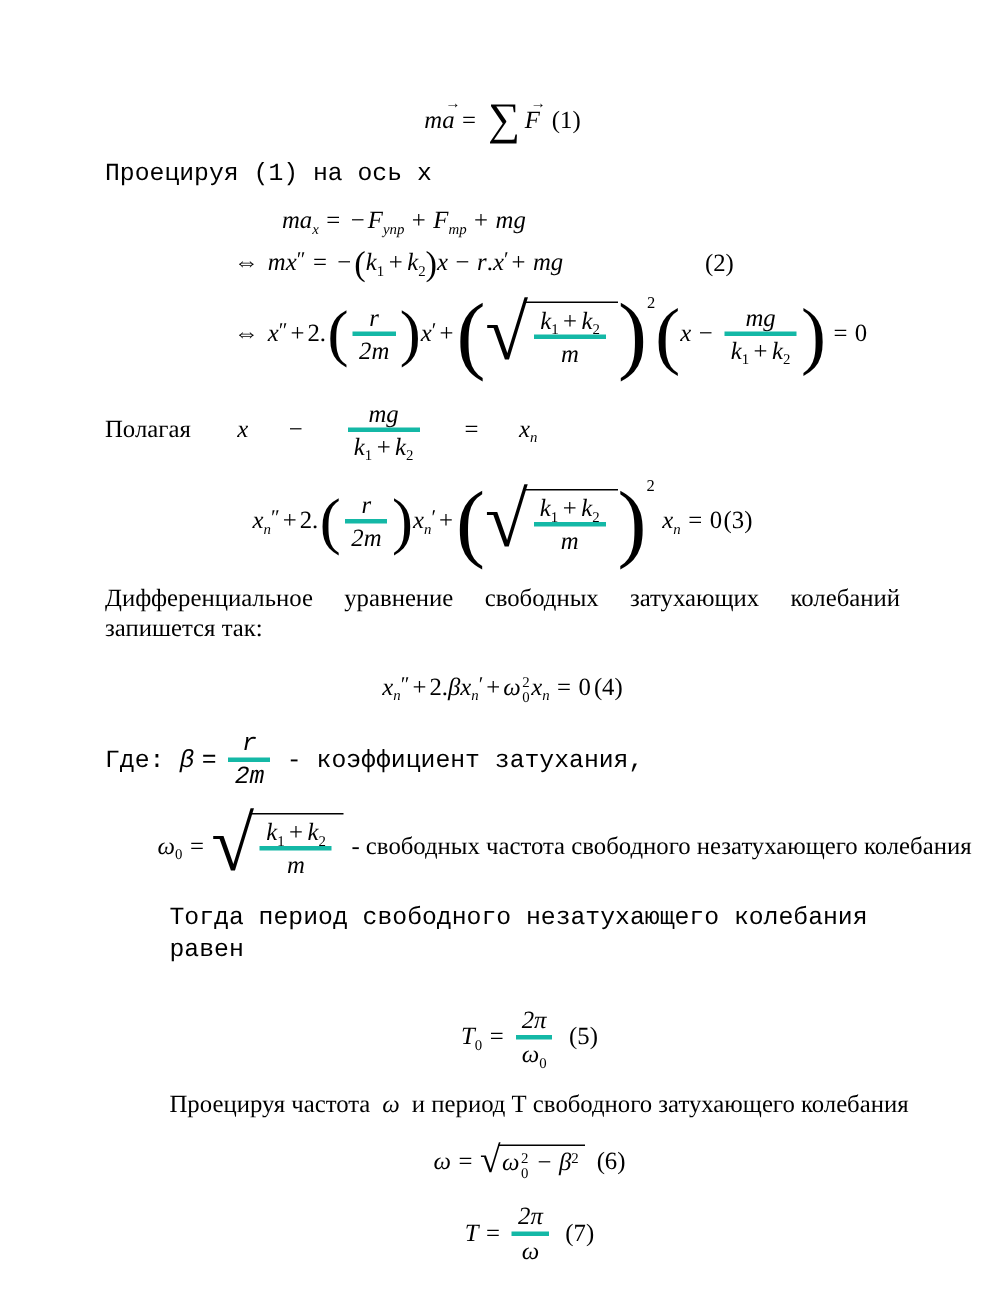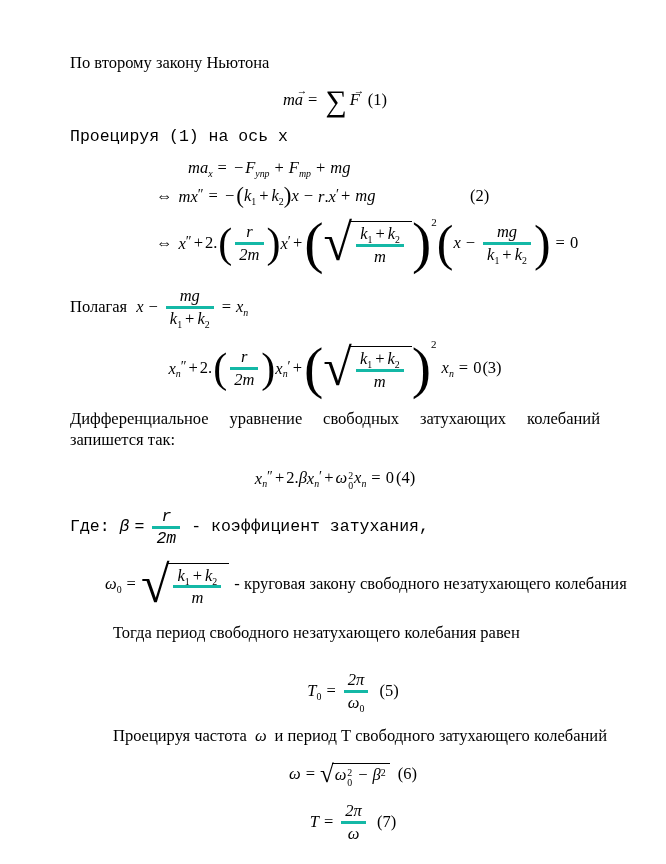--- a/index.html
+++ b/index.html
@@ -47,21 +47,20 @@
   .sq-body{border-top:1.4px solid #000;padding:3px 5px 0 3px;display:inline-flex;align-items:center;}
   .enum{margin-left:8px;}
   .abs-num{position:absolute;left:314px;top:50%;transform:translateY(-50%);}
   .t{white-space:pre;}
 </style>
 </head>
 <body>
 
 <div class="page">
 
-  <p class="para">По второму закону Ньютона</p>
 
   <div class="eq center" style="margin-top:9px;height:36px;">
     <span class="vec"><span class="v">ma</span><span class="arr">→</span></span>
     <span class="op">=</span>
     <span class="sum">∑</span>
     <span class="vec"><span class="v">F</span><span class="arr">→</span></span>
     <span class="enum">(1)</span>
   </div>
 
   <p class="para" style="margin-top:8px;font-family:Liberation Mono, monospace;">Проецируя (1) на ось х</p>
@@ -125,21 +124,21 @@
     <span class="op">−</span>
     <span class="frac">
         <span class="fr-n v">mg</span>
         <span class="fr-d"><span class="v">k</span><sub>1</sub><span class="opn">+</span><span class="v">k</span><sub>2</sub></span>
       </span>
     <span class="paren p-md">)</span>
     <span class="op">=</span>
     <span>0</span>
   </div>
 
-  <div class="eq" style="margin-top:10px;height:50px;">
+  <div class="eq" style="margin-top:10px;height:50px;gap:22px;">
     <span class="t">Полагая</span>
     <span class="v" style="margin-left:9px;">x</span>
     <span class="op">−</span>
     <span class="frac">
         <span class="fr-n v">mg</span>
         <span class="fr-d"><span class="v">k</span><sub>1</sub><span class="opn">+</span><span class="v">k</span><sub>2</sub></span>
       </span>
     <span class="op">=</span>
     <span class="vg"><span class="v">x</span><sub class="v">n</sub></span>
   </div>
@@ -210,39 +209,39 @@
     <span class="op">=</span>
     <span class="sqrt sqrt-lg">
       <span class="rad">√</span>
       <span class="sq-body">
           <span class="frac">
             <span class="fr-n"><span class="v">k</span><sub>1</sub><span class="opn">+</span><span class="v">k</span><sub>2</sub></span>
             <span class="fr-d v">m</span>
           </span>
         </span>
     </span>
-    <span class="t" style="margin-left:5px;">- круговая закону свободного незатухающего колебания</span>
-  </div>
-
-  <p class="para ind" style="margin-top:10px;">Тогда период свободного незатухающего колебания равен</p>
+    <span class="t" style="margin-left:5px;">- свободных частота свободного незатухающего колебания</span>
+  </div>
+
+  <p class="para ind" style="margin-top:10px;font-family:Liberation Mono, monospace;">Тогда период свободного незатухающего колебания равен</p>
 
   <div class="eq center" style="margin-top:24px;height:48px;margin-left:36px;">
     <span class="vg"><span class="v">T</span><sub>0</sub></span>
     <span class="op">=</span>
     <span class="frac">
         <span class="fr-n v">2π</span>
         <span class="fr-d"><span class="v">ω</span><sub>0</sub></span>
       </span>
     <span class="enum">(5)</span>
   </div>
 
   <div class="eq ind" style="margin-top:10px;height:22px;">
     <span class="t">Проецируя частота</span>
     <span class="v" style="margin:0 8px;">ω</span>
-    <span class="t">и период Т свободного затухающего колебаний</span>
+    <span class="t">и период Т свободного затухающего колебания</span>
   </div>
 
   <div class="eq center" style="margin-top:9px;height:36px;margin-left:36px;">
     <span class="v">ω</span>
     <span class="op">=</span>
     <span class="sqrt sqrt-sm">
       <span class="rad">√</span>
       <span class="sq-body" style="padding:2px 4px 0 3px;">
         <span class="v">ω</span>
           <span class="ss">

